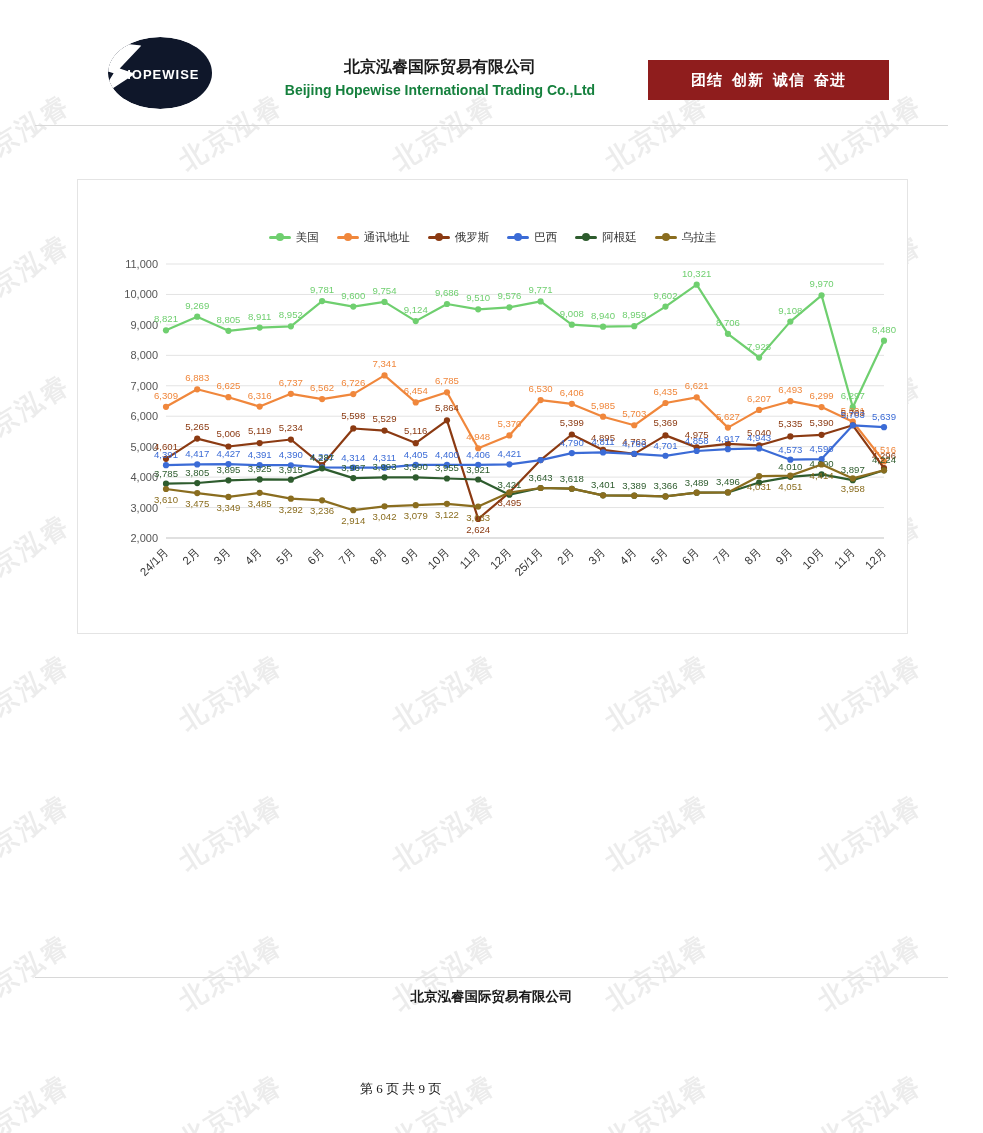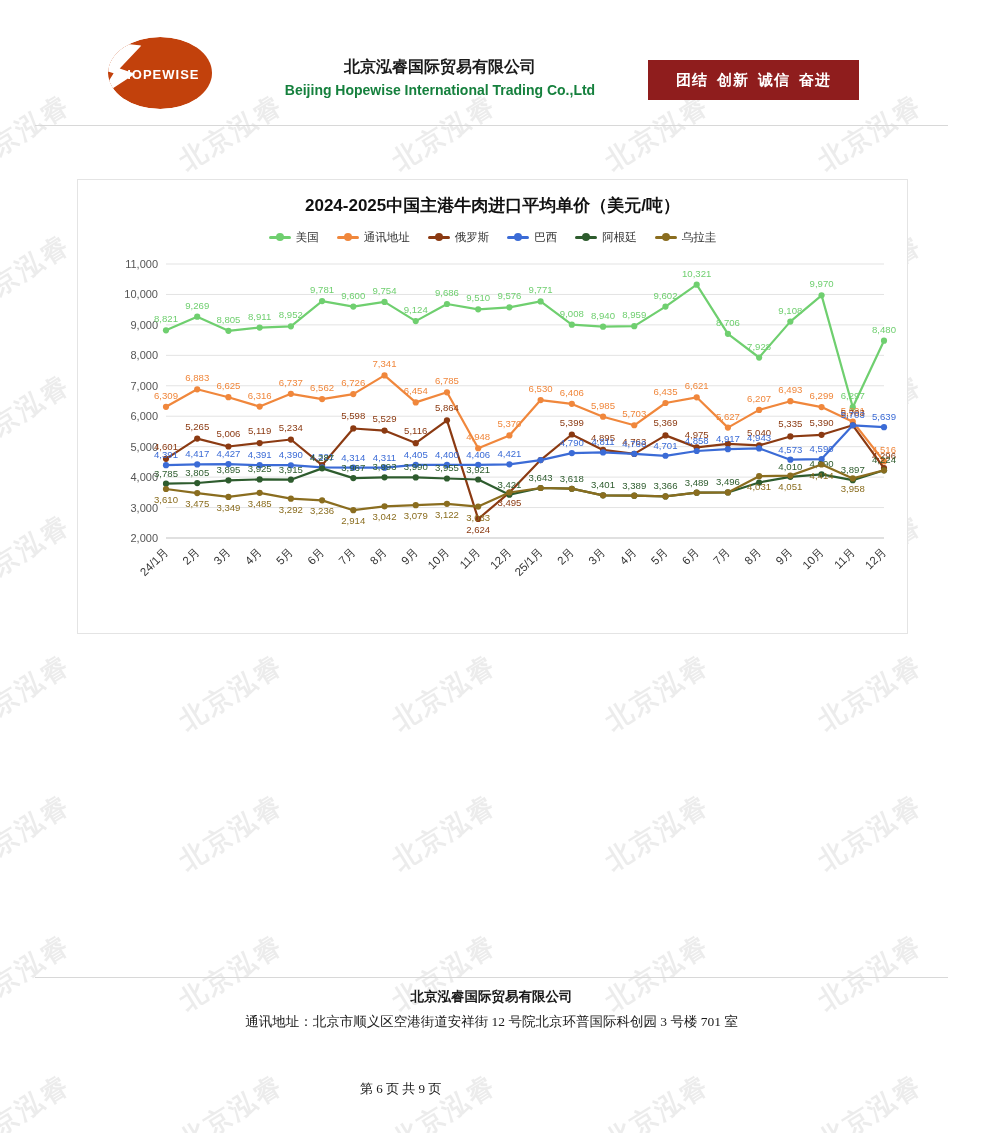--- a/index.html
+++ b/index.html
@@ -15,42 +15,42 @@
   .wm{
     position:absolute;font-size:27px;font-weight:bold;color:#000;opacity:0.07;
     transform:rotate(-32deg);white-space:nowrap;letter-spacing:2px;
     font-family:"Liberation Serif","DejaVu Serif",serif;
   }
 
   
   .header{position:absolute;left:0;top:0;width:983px;height:126px;z-index:3;}
   .logo{
     position:absolute;left:108px;top:37px;width:105px;height:72px;
-    background:#c2410c;border-radius:50%/50%;
+    background:#0f172a;border-radius:50%/50%;
     clip-path:ellipse(52px 36px at 52px 36px);
     overflow:hidden;
   }
   .logo .swoosh{
     position:absolute;left:-6px;top:6px;width:54px;height:64px;background:#ffffff;
     border-radius:50% 50% 50% 50%;
     transform:rotate(18deg);
     clip-path:polygon(0% 10%,55% 0%,30% 45%,60% 45%,8% 100%,22% 55%,0% 55%);
   }
   .logo .logo-text{
     position:absolute;left:0;right:0;top:30px;text-align:center;
     color:#fff;font-size:13px;font-weight:bold;letter-spacing:1px;
     font-family:"Liberation Sans",sans-serif;
   }
   .company{
     position:absolute;left:250px;top:55px;width:380px;text-align:center;line-height:1.55;
   }
   .company .cn{font-size:16px;font-weight:bold;color:#1a1a1a;font-family:"Liberation Sans","DejaVu Sans",sans-serif;}
   .company .en{font-size:14px;font-weight:bold;color:#15803d;}
   .slogan{
-    position:absolute;left:648px;top:60px;width:211px;height:40px;background:#8f1d1d;
+    position:absolute;left:648px;top:60px;width:241px;height:40px;background:#8f1d1d;
     color:#ffffff;font-size:15px;font-weight:bold;letter-spacing:1px;
     display:flex;align-items:center;justify-content:center;gap:9px;
     font-family:"Liberation Sans","DejaVu Sans",sans-serif;
   }
   .hr-top{position:absolute;left:35px;top:125px;width:913px;height:1px;background:#d8d8d8;z-index:3;}
 
   
   .card{
     position:absolute;left:77px;top:179px;width:829px;height:453px;background:#ffffff;
     border:1px solid #e4e4e4;z-index:2;
@@ -145,21 +145,20 @@
     <div class="slogan">
       <span>团结</span>
       <span>创新</span>
       <span>诚信</span>
       <span>奋进</span>
     </div>
   </div>
   <div class="hr-top"></div>
 
   <div class="card">
-    <div class="chart-title">2024-2025中国主港牛肉进口平均单价（美元/吨）</div>
     <div class="legend" id="legend">
         <div class="item">
           <span class="mk" style="background: rgb(111, 207, 111);"></span>
           <span>美国</span>
         </div>
         <div class="item">
           <span class="mk" style="background: rgb(240, 135, 60);"></span>
           <span>通讯地址</span>
         </div>
         <div class="item">
@@ -554,17 +553,16 @@
           <text x="712.3478260869565" y="239.55844444444443" text-anchor="middle" font-size="9.6" fill="#8a6d1f" font-family="&quot;Liberation Sans&quot;,sans-serif">4,051</text>
           <text x="743.5652173913044" y="228.5071111111111" text-anchor="middle" font-size="9.6" fill="#8a6d1f" font-family="&quot;Liberation Sans&quot;,sans-serif">4,414</text>
           <text x="774.7826086956521" y="242.3897777777778" text-anchor="middle" font-size="9.6" fill="#8a6d1f" font-family="&quot;Liberation Sans&quot;,sans-serif">3,958</text>
         </svg>
     </div>
   </div>
 
   <div class="hr-bot"></div>
   <div class="footer">
     <div class="l1">北京泓睿国际贸易有限公司</div>
-    <div>通讯地址：北京市顺义区空港街道安祥街 12 号院北京环普国际科创园 3 号楼 701 室</div>
   </div>
   <div class="pageno">第 6 页 共 9 页</div>
 
 </div>
 
 </body></html>

